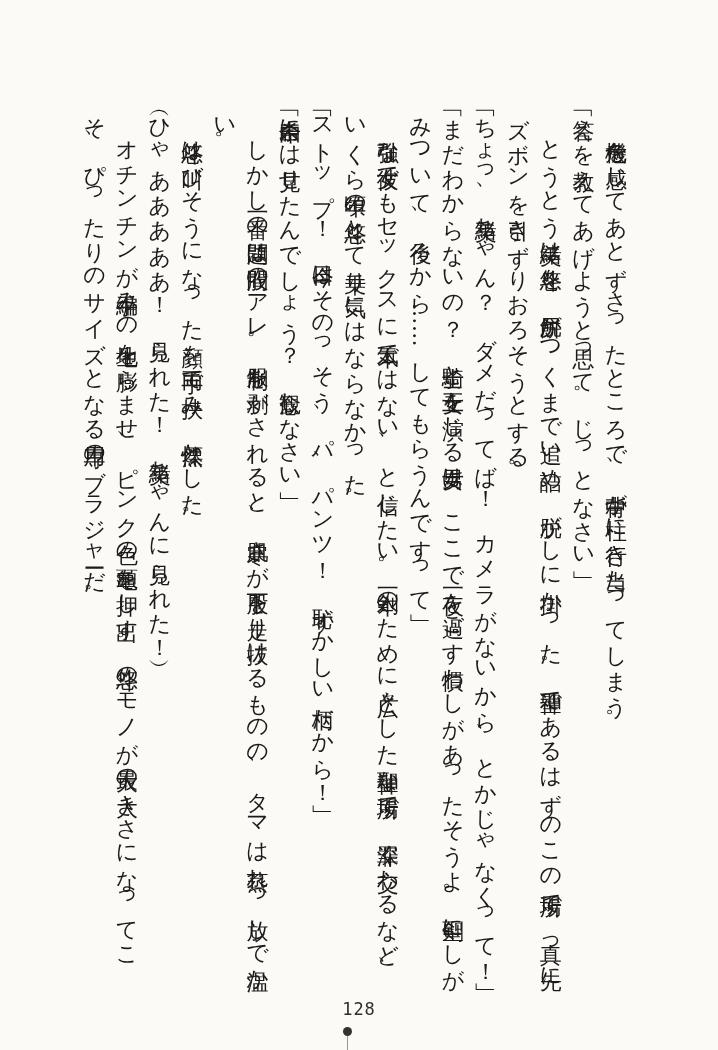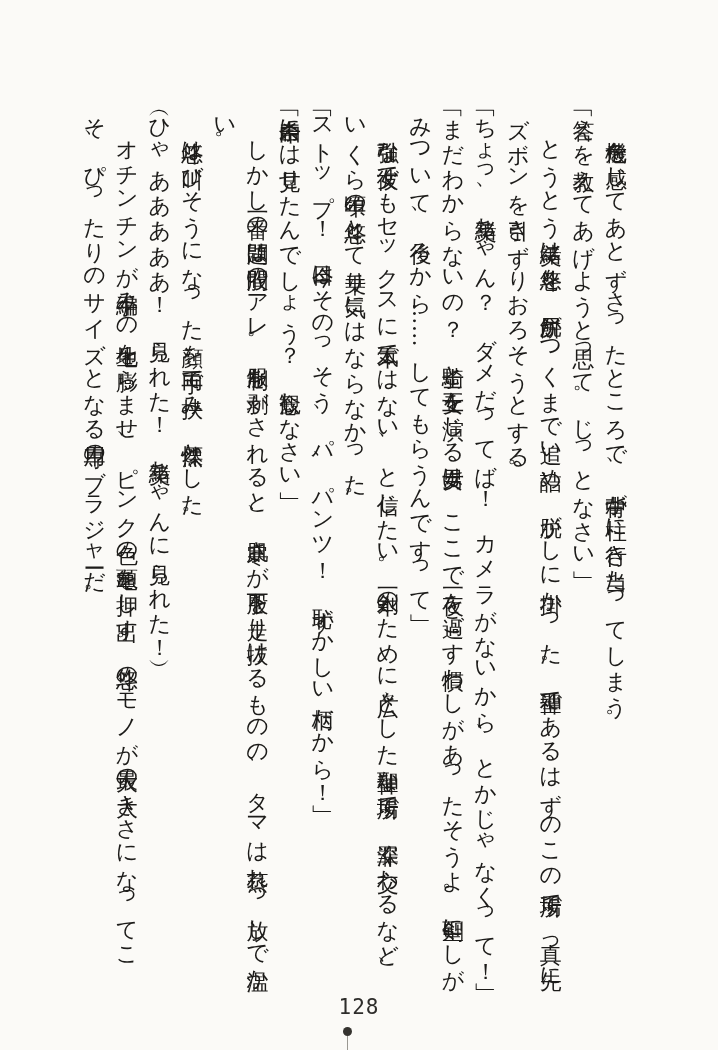--- a/index.html
+++ b/index.html
@@ -38,21 +38,21 @@
   .text-block p.indent {
     text-indent: 1em;
   }
   .page-number {
     position: absolute;
     left: 333px;
     bottom: 31px;
     width: 52px;
     text-align: center;
     font-family: "DejaVu Sans Mono", "Liberation Mono", monospace;
-    font-size: 21px;
+    font-size: 17px;
     letter-spacing: 1px;
     color: #2e2d2b;
   }
   .center-mark {
     position: absolute;
     left: 343px;
     top: 1027px;
     width: 10px;
     height: 23px;
   }

